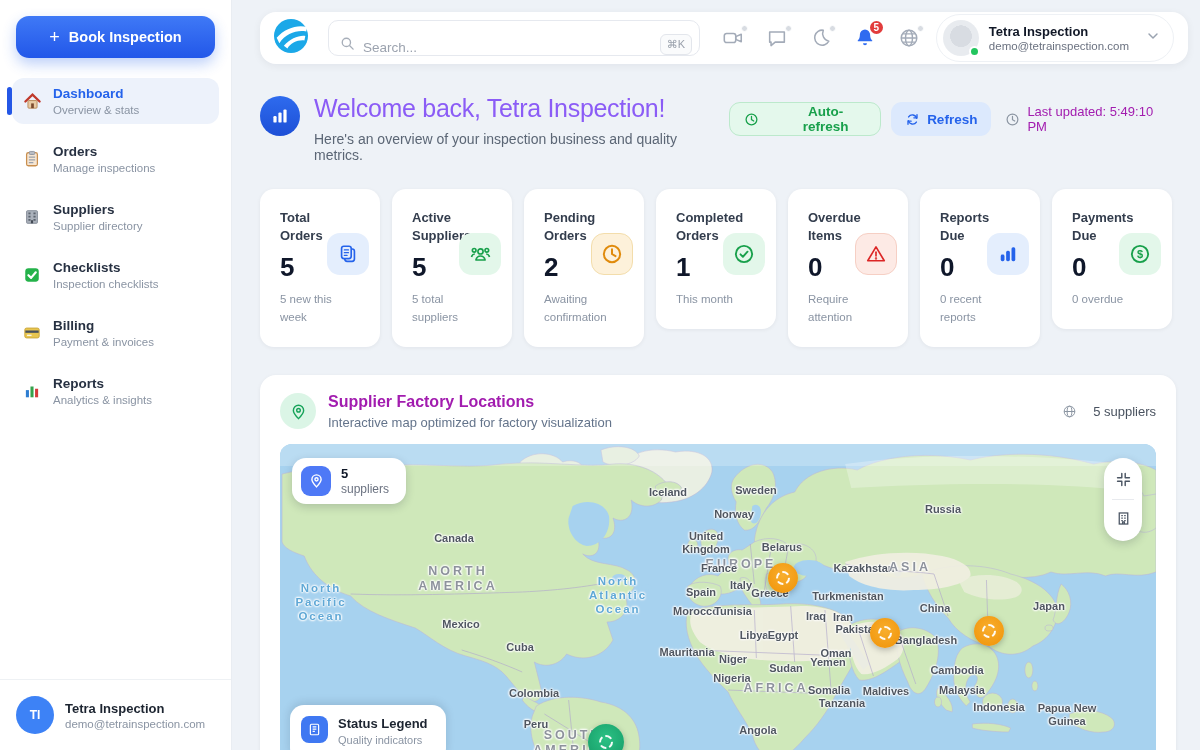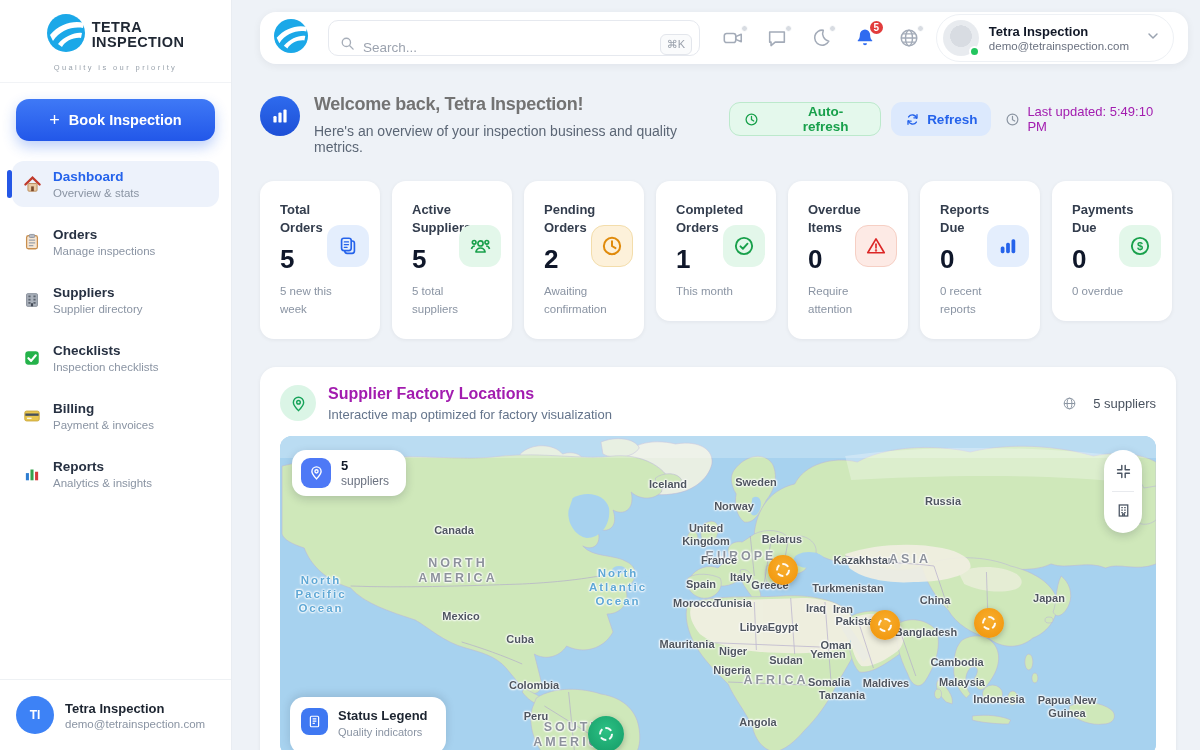--- a/index.html
+++ b/index.html
@@ -53,21 +53,21 @@
   .tb-avatar .status { position:absolute; right:-1px; bottom:-1px; width:11px; height:11px; border-radius:50%; background:#22c55e; border:2px solid #fff; }
   .tb-name { font-size:13px; font-weight:bold; color:#111827; }
   .tb-email { font-size:11.5px; color:#6b7280; margin-top:1px; }
 
   
   .main { position:absolute; left:260px; top:76px; width:916px; }
   .welcome { display:flex; justify-content:space-between; align-items:flex-start; margin-top:18px; }
   .w-left { display:flex; gap:14px; }
   .w-icon { width:40px; height:40px; border-radius:50%; background:linear-gradient(180deg,#2e6bee,#1d4fd6);
             display:flex; align-items:center; justify-content:center; flex:0 0 40px; margin-top:2px; }
-  .w-title { font-size:18px; font-weight:bold; color:#737373; letter-spacing:-.3px; }
+  .w-title { font-size:25px; font-weight:normal; color:#8b5cf6; letter-spacing:-.3px; }
   .w-sub { font-size:14px; color:#5b6675; margin-top:8px; }
   .chips { display:flex; align-items:center; gap:10px; margin-top:8px; }
   .chip { height:34px; border-radius:11px; padding:0 14px; display:flex; align-items:center; gap:7px;
           font-size:13.5px; font-weight:bold; cursor:pointer; border:0; font-family:inherit; }
   .chip.green { background:#e4f8ec; border:1px solid #bce9cc; color:#18a04b;gap:26px; }
   .chip.blue { background:#dce9fd; color:#2563eb; }
   .lastupd { display:flex; align-items:center; gap:7px; color:#a21caf; font-size:13px; margin-left:4px; }
 
   .stats { display:flex; gap:12px; margin-top:26px; align-items:flex-start; }
   .card { background:#fff; border-radius:14px; box-shadow:0 1px 4px rgba(15,23,42,.06); padding:20px; width:120px; position:relative; }
@@ -119,36 +119,20 @@
   .legend .sq { width:27px; height:27px; border-radius:8px; background:#3f78f2; display:flex; align-items:center; justify-content:center; }
   .legend .t { font-size:13px; font-weight:bold; color:#1c2430; }
   .legend .s { font-size:11px; color:#8a94a3; margin-top:3px; }
 </style>
 </head>
 <body>
 
 <div class="page">
 
   <aside class="sidebar">
-    <div class="logo-block">
-      <div class="logo-row">
-        <span>
-          <svg width="38" height="38" viewBox="0 0 38 38">
-              <circle cx="19" cy="19" r="19" fill="#1ba8e8"></circle>
-              <path d="M3 21 C12 10, 27 6, 37 9 L36 14 C26 12, 13 16, 6 27 Z" fill="#fff"></path>
-              <path d="M11 30 C18 22, 28 18, 35 19 L34 24 C27 23, 18 27, 15 33 Z" fill="#fff"></path>
-            </svg>
-        </span>
-        <span class="logo-name">
-          <div>TETRA</div>
-          <div>INSPECTION</div>
-        </span>
-      </div>
-      <div class="logo-tag">Quality is our priority</div>
-    </div>
 
     <button class="book-btn">
       <span class="book-plus">+</span>
       <span>Book Inspection</span>
     </button>
 
     <nav class="nav">
       <div class="nav-item active">
         <span class="ni-icon">
           <svg width="19" height="19" viewBox="0 0 20 20">

